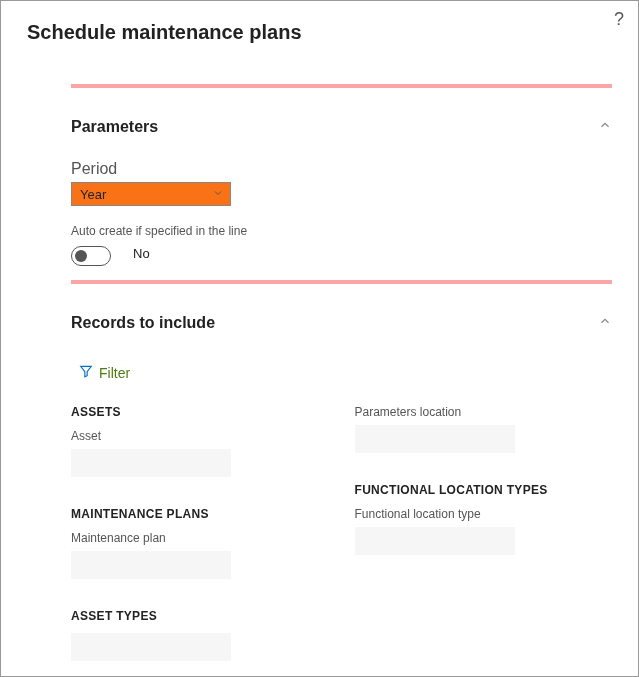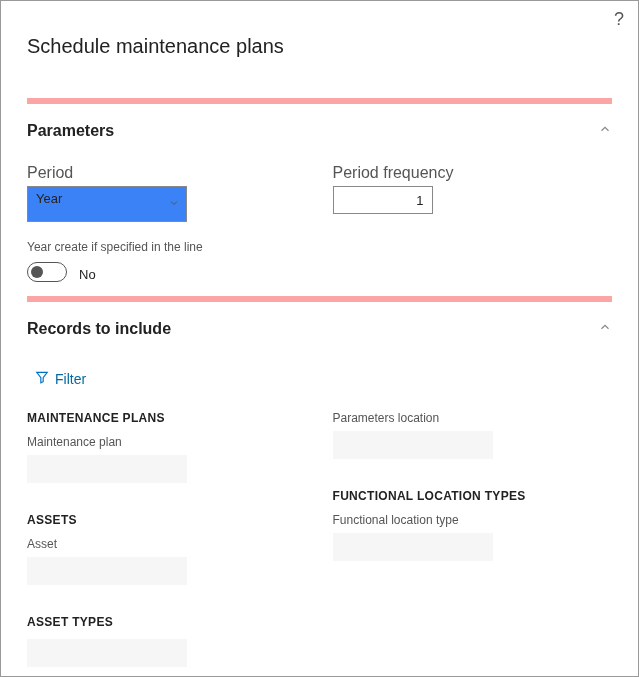--- a/index.html
+++ b/index.html
@@ -22,29 +22,30 @@
       right: 14px;
       font-size: 18px;
       color: #555;
       cursor: pointer;
     }
     .dialog-content {
       padding: 18px 26px;
     }
     .dialog-title {
       font-size: 20px;
-      font-weight: 400;
-      color: #222;
-      margin-top: 16px;
+      font-weight: 700;
+      color: #222;
+      margin-top: 2px;
       margin-bottom: 40px;
     }
     .section {
-      border-top: 6px solid #fca5a5;
-      padding-top: 18px;
+      border-top: 4px solid #fca5a5;
+      padding-top: 30px;
       padding-bottom: 14px;
+      margin-left: 44px;
     }
     .section-header {
       display: flex;
       justify-content: space-between;
       align-items: center;
       cursor: pointer;
     }
     .section-title {
       font-size: 16px;
       font-weight: 600;
@@ -74,23 +75,23 @@
     .field-label {
       font-size: 16px;
       color: #555;
       margin-bottom: 4px;
       display: block;
     }
     .select-wrap {
       position: relative;
       display: inline-block;
       border: 1px solid #888;
-      height: 36px;
+      height: 24px;
       width: 160px;
-      background: #3b82f6;
+      background: #f97316;
     }
     .select-value {
       padding: 4px 8px;
       font-size: 13px;
       color: #222;
     }
     .select-arrow {
       position: absolute;
       right: 6px;
       top: 50%;
@@ -116,22 +117,22 @@
       margin-top: 6px;
     }
     .switch-label {
       font-size: 12px;
       color: #555;
       margin-bottom: 8px;
       display: block;
     }
     .switch-row {
       display: flex;
-      align-items: flex-end;
-      gap: 12px;
+      align-items: flex-start;
+      gap: 22px;
     }
     .switch {
       width: 40px;
       height: 20px;
       border: 1px solid #555;
       border-radius: 10px;
       position: relative;
       background: #fff;
       cursor: pointer;
     }
@@ -145,21 +146,21 @@
       left: 3px;
     }
     .switch-text {
       font-size: 13px;
       color: #222;
     }
     .filter-link {
       display: inline-flex;
       align-items: center;
       gap: 6px;
-      color: #0369a1;
+      color: #4d7c0f;
       font-size: 14px;
       cursor: pointer;
       padding: 4px 4px 4px 8px;
       margin-bottom: 20px;
       margin-top: 4px;
     }
     .filter-icon svg {
       width: 14px;
       height: 14px;
       stroke: #0072c6;
@@ -210,32 +211,26 @@
             <label class="field-label">Period</label>
             <div class="select-wrap">
               <div class="select-value">Year</div>
               <span class="select-arrow">
                 <svg viewBox="0 0 24 24" fill="none" stroke="currentColor" stroke-width="2">
                     <polyline points="6 9 12 15 18 9"></polyline>
                   </svg>
               </span>
             </div>
           </div>
-          <label class="switch-label">Year create if specified in the line</label>
+          <label class="switch-label">Auto create if specified in the line</label>
           <div class="switch-row">
             <div class="switch">
               <div class="switch-knob"></div>
             </div>
             <span class="switch-text">No</span>
-          </div>
-        </div>
-        <div class="col">
-          <div class="field">
-            <label class="field-label">Period frequency</label>
-            <input type="text" class="num-input" value="1" style="">
           </div>
         </div>
       </div>
     </div>
   </div>
 
   <div class="section">
     <div class="section-header">
       <span class="section-title">Records to include</span>
       <span class="chevron">
@@ -250,30 +245,30 @@
           <svg viewBox="0 0 24 24" fill="none" stroke="currentColor" stroke-width="2">
               <polygon points="3 4 21 4 14 13 14 20 10 22 10 13 3 4"></polygon>
             </svg>
         </span>
         <span>Filter</span>
       </div>
 
       <div class="two-col">
         <div class="col">
           <div class="group-block">
+            <div class="group-label">ASSETS</div>
+            <div class="group-field-label">Asset</div>
+            <input type="text" class="empty-input" style="">
+          </div>
+          <div class="group-block">
             <div class="group-label">MAINTENANCE PLANS</div>
             <div class="group-field-label">Maintenance plan</div>
             <input type="text" class="empty-input" style="">
           </div>
           <div class="group-block">
-            <div class="group-label">ASSETS</div>
-            <div class="group-field-label">Asset</div>
-            <input type="text" class="empty-input" style="">
-          </div>
-          <div class="group-block">
             <div class="group-label">ASSET TYPES</div>
             <input type="text" class="empty-input" style="">
           </div>
         </div>
         <div class="col">
           <div class="group-block">
             <div class="group-field-label">Parameters location</div>
             <input type="text" class="empty-input" style="">
           </div>
           <div class="group-block">

